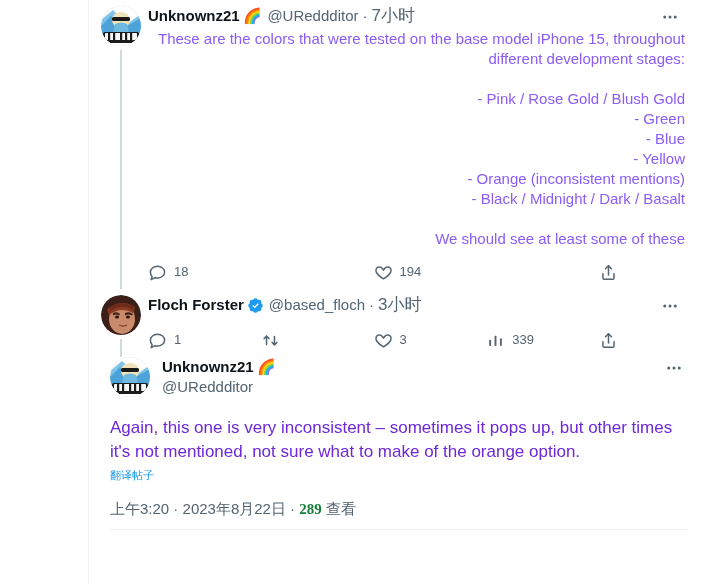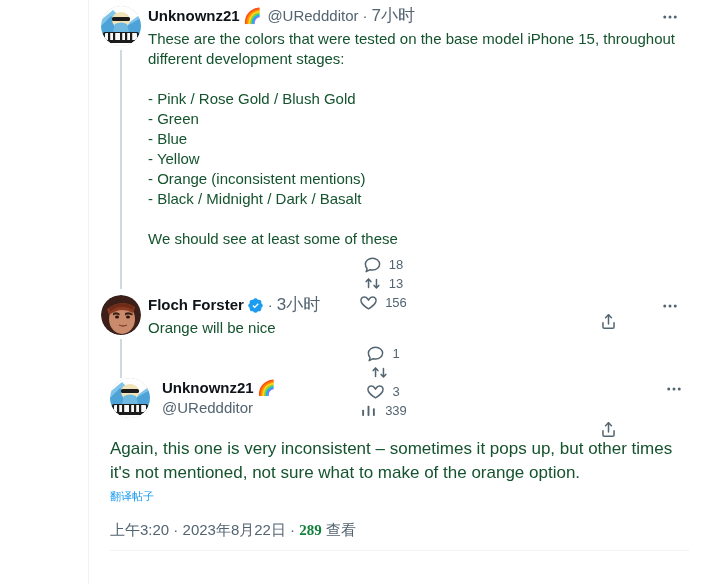--- a/index.html
+++ b/index.html
@@ -50,27 +50,27 @@
   .dotsep { font-size: 15px; color: #536471; line-height: 20px; margin: 0 4px; }
   .ago { font-size: 17px; color: #536471; line-height: 20px; white-space: nowrap; }
   .handle-below { font-size: 15px; color: #536471; line-height: 20px; }
 
   .more-btn {
     flex: 0 0 auto; width: 30px; height: 22px;
     display: flex; align-items: center; justify-content: center;
     color: #536471; cursor: pointer; margin-left: 6px;
   }
 
-  .text { font-size: 15px; line-height: 20px; color: #14532d; white-space: pre-wrap; word-wrap: break-word; margin-top: 1px; }
-  .text-lg { font-size: 17px; line-height: 24px; color: #14532d; white-space: pre-wrap; word-wrap: break-word; }
+  .text { font-size: 15px; line-height: 20px; color: #8b5cf6; white-space: pre-wrap; word-wrap: break-word; margin-top: 1px; text-align: right; }
+  .text-lg { font-size: 17px; line-height: 24px; color: #6d28d9; white-space: pre-wrap; word-wrap: break-word; }
 
   .translate { font-size: 11px; line-height: 20px; color: #1d9bf0; cursor: pointer; margin-top: 1px; display: inline-block; }
 
   
-  .actions { display: flex; align-items: center; height: 34px; margin-top: 6px; max-width: 470px; flex-direction: column; }
+  .actions { display: flex; height: 34px; margin-top: 6px; max-width: 470px; }
   .act { display: flex; align-items: center; color: #536471; cursor: pointer; flex: 1 1 0; min-width: 0; }
   .act.share { flex: 0 0 auto; margin-left: auto; }
   .act .ct { font-size: 13px; color: #536471; margin-left: 7px; line-height: 16px; }
   .act svg { display: block; }
 
   
   .detail { padding: 0 16px 0 16px; }
   .detail-head { display: flex; align-items: flex-start; padding-left: 5px; }
   .meta-line { font-size: 15px; color: #536471; line-height: 20px; padding: 14px 0 10px 5px; }
   .meta-line b { color: #15803d; font-weight: bold; font-family: Liberation Serif, serif; }
@@ -143,31 +143,24 @@
 We should see at least some of these</div>
 
         <div class="actions">
           <div class="act">
             <svg width="19" height="19" viewBox="0 0 24 24" fill="none" stroke="currentColor" stroke-width="1.9">
               <path d="M21 11.5c0 4.1-4 7.4-9 7.4-1 0-2-.13-2.9-.38L4 21l1.2-3.6C3.8 16.1 3 13.9 3 11.5 3 7.4 7 4.1 12 4.1s9 3.3 9 7.4z" stroke-linejoin="round"></path>
             </svg>
             <span class="ct">18</span>
           </div>
           <div class="act">
-            <svg width="19" height="19" viewBox="0 0 24 24" fill="none" stroke="currentColor" stroke-width="1.9" stroke-linecap="round" stroke-linejoin="round">
-              <path d="M7 17V6.5M7 6.5L4 9.6M7 6.5l3 3.1"></path>
-              <path d="M17 7v10.5M17 17.5l3-3.1M17 17.5l-3-3.1"></path>
-            </svg>
-            <span class="ct">13</span>
-          </div>
-          <div class="act">
             <svg width="19" height="19" viewBox="0 0 24 24" fill="none" stroke="currentColor" stroke-width="1.9">
               <path d="M12 20s-7.3-4.5-9.1-8.5C1.5 8.3 3.3 5 6.6 5c2 0 3.4 1.1 4.2 2.3l1.2 1.7 1.2-1.7C14 6.1 15.4 5 17.4 5c3.3 0 5.1 3.3 3.7 6.5C19.3 15.5 12 20 12 20z" stroke-linejoin="round"></path>
             </svg>
-            <span class="ct">156</span>
+            <span class="ct">194</span>
           </div>
           <div class="act share">
             <svg width="19" height="19" viewBox="0 0 24 24" fill="none" stroke="currentColor" stroke-width="1.9" stroke-linecap="round" stroke-linejoin="round">
               <path d="M12 15V3.5"></path>
                 <path d="M8.3 7.2L12 3.4l3.7 3.8"></path>
               <path d="M5 13.5v5.4a1.6 1.6 0 001.6 1.6h10.8a1.6 1.6 0 001.6-1.6v-5.4"></path>
             </svg>
           </div>
         </div>
       </div>
@@ -201,33 +194,33 @@
       <div class="body">
         <div class="head-row">
           <div class="names">
             <span class="dname">Floch Forster</span>
             <span class="verified">
               <svg width="17" height="17" viewBox="0 0 24 24">
                 <path fill="#1d9bf0" d="M22.25 12c0-1.43-.88-2.67-2.19-3.34.46-1.39.2-2.9-.81-3.91s-2.52-1.27-3.91-.81C14.67 2.63 13.43 1.75 12 1.75s-2.67.88-3.34 2.19c-1.39-.46-2.9-.2-3.91.81s-1.27 2.52-.81 3.91C2.63 9.33 1.75 10.57 1.75 12s.88 2.67 2.19 3.34c-.46 1.39-.2 2.9.81 3.91s2.52 1.27 3.91.81c.67 1.31 1.91 2.19 3.34 2.19s2.67-.88 3.34-2.19c1.39.46 2.9.2 3.91-.81s1.27-2.52.81-3.91c1.31-.67 2.19-1.91 2.19-3.34z"></path>
                 <path fill="#fff" d="M10.84 15.92l-3.2-3.2 1.32-1.32 1.88 1.88 4.4-4.4 1.32 1.32z"></path>
               </svg>
             </span>
+            <span class="handle">@based_floch</span>
             <span class="dotsep">·</span>
             <span class="ago">3小时</span>
           </div>
           <div class="more-btn">
             <svg width="18" height="18" viewBox="0 0 24 24" fill="currentColor">
               <circle cx="5" cy="12" r="2"></circle>
                 <circle cx="12" cy="12" r="2"></circle>
                 <circle cx="19" cy="12" r="2"></circle>
             </svg>
           </div>
         </div>
 
-        <div class="text">Orange will be nice</div>
 
         <div class="actions">
           <div class="act">
             <svg width="19" height="19" viewBox="0 0 24 24" fill="none" stroke="currentColor" stroke-width="1.9">
               <path d="M21 11.5c0 4.1-4 7.4-9 7.4-1 0-2-.13-2.9-.38L4 21l1.2-3.6C3.8 16.1 3 13.9 3 11.5 3 7.4 7 4.1 12 4.1s9 3.3 9 7.4z" stroke-linejoin="round"></path>
             </svg>
             <span class="ct">1</span>
           </div>
           <div class="act">
             <svg width="19" height="19" viewBox="0 0 24 24" fill="none" stroke="currentColor" stroke-width="1.9" stroke-linecap="round" stroke-linejoin="round">

